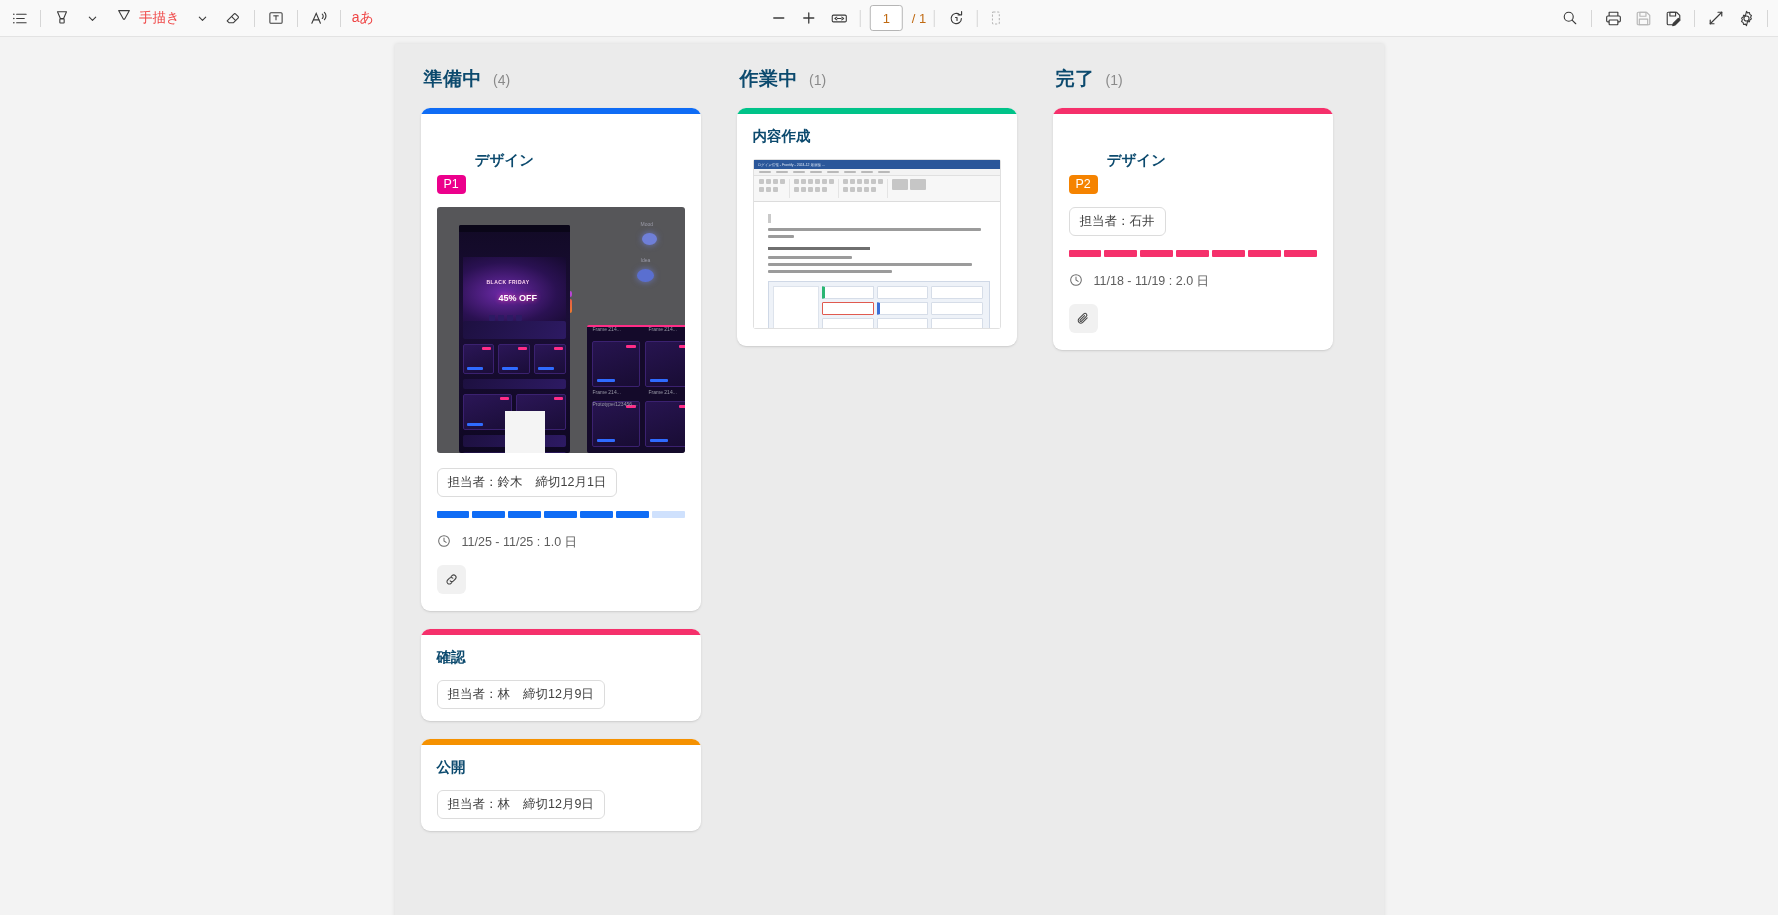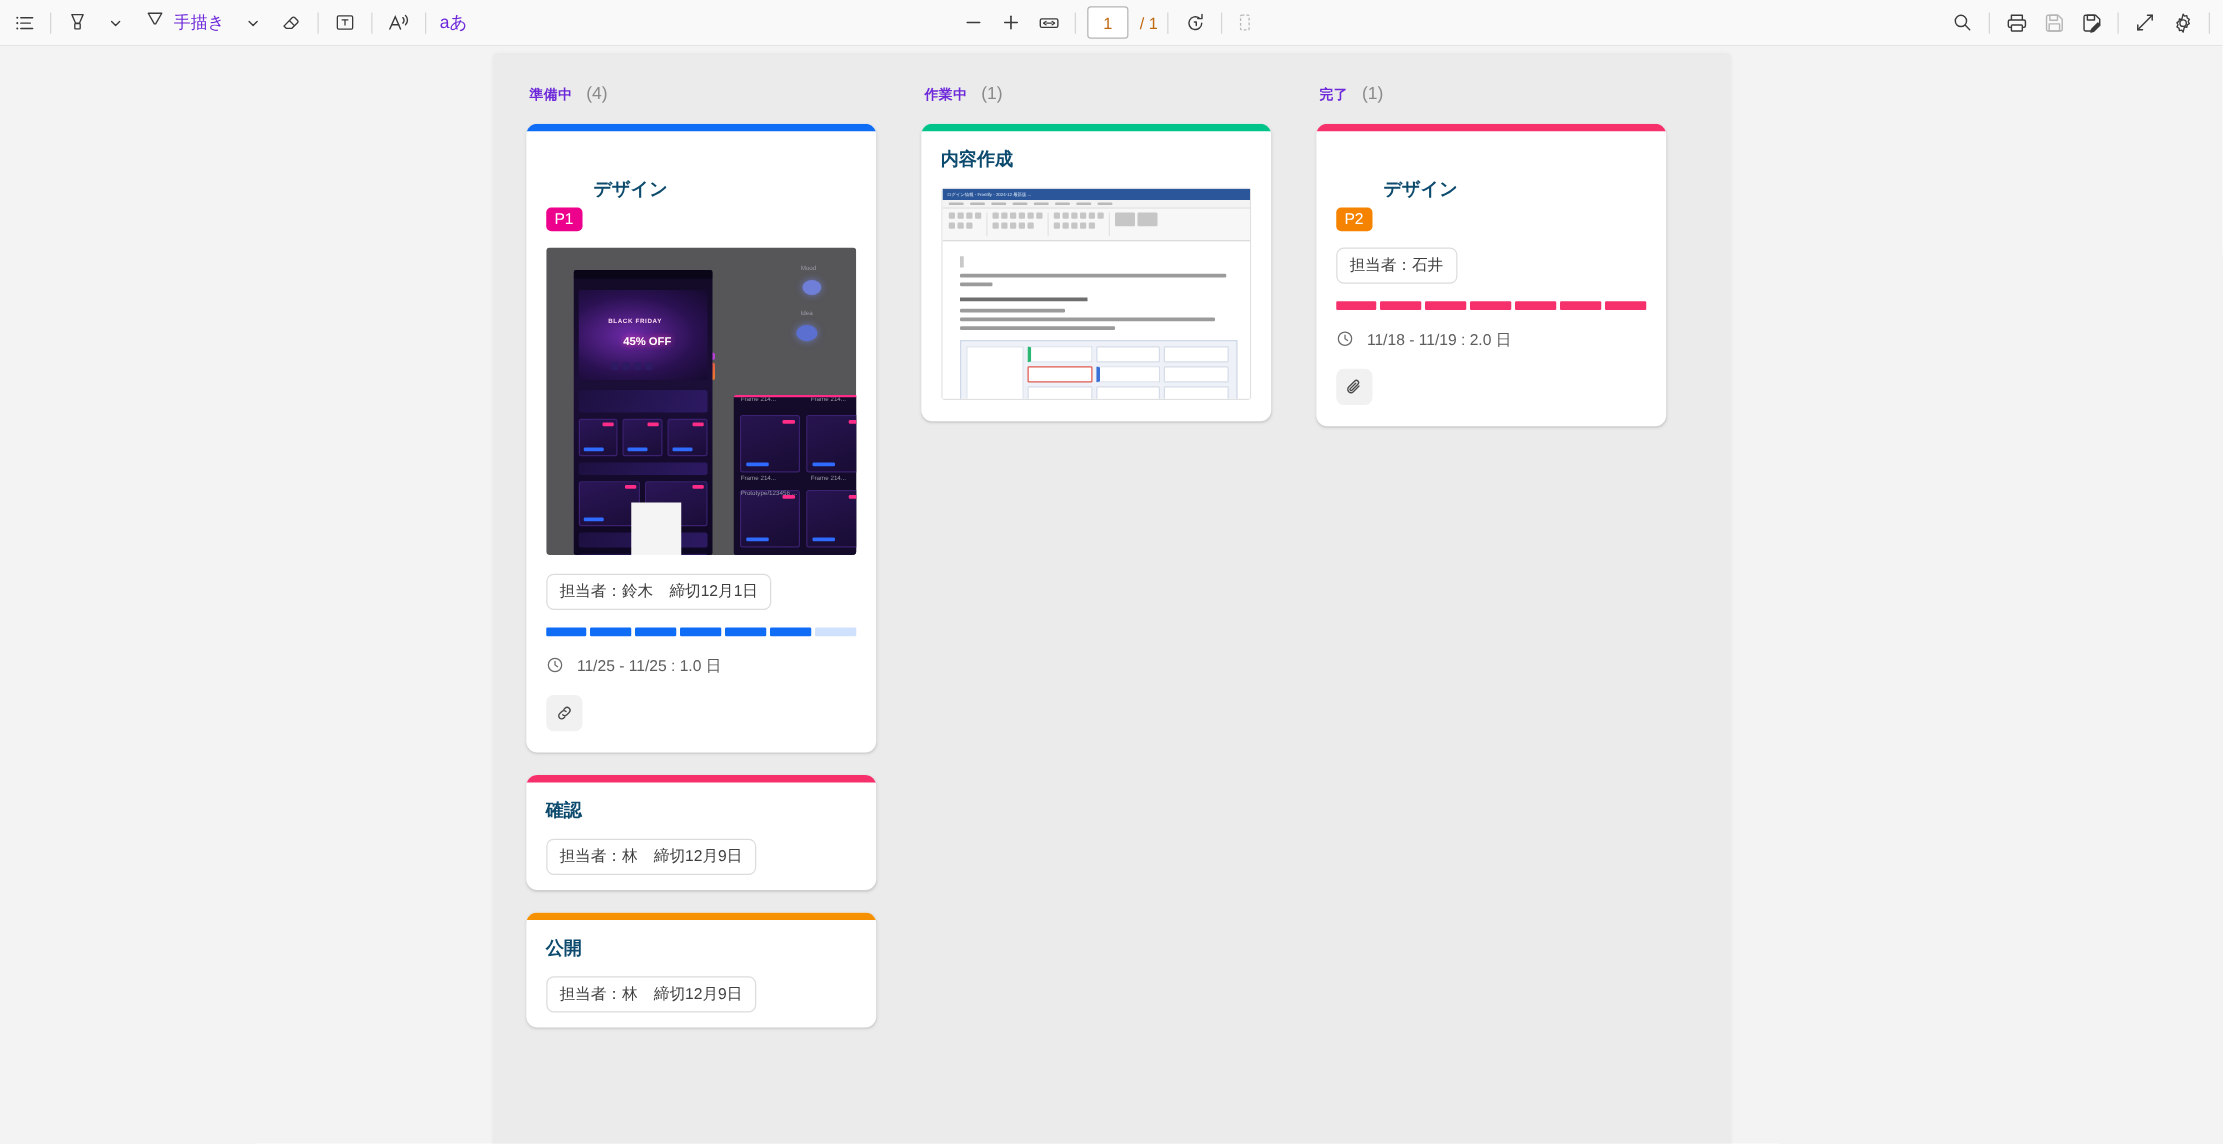--- a/index.html
+++ b/index.html
@@ -22,21 +22,21 @@
   }
   .tb-right {
     position: absolute; right: 4px; display: flex; align-items: center;
   }
   .tb-btn {
     height: 30px; min-width: 30px; border-radius: 4px;
     display: flex; align-items: center; justify-content: center;
     color: #3b3b3b; cursor: default; padding: 0 5px;
   }
   .tb-btn.wide { padding: 0 8px; gap: 6px; }
-  .tb-label { font-size: 13.5px; color: #6d28d9; white-space: nowrap; }
+  .tb-label { font-size: 13.5px; color: #ef4444; white-space: nowrap; }
   .tb-sep { width: 1px; height: 17px; background: #d6d6d6; margin: 0 6px; }
   .chev { width: 16px; height: 16px; display:flex; align-items:center; justify-content:center;}
   .dim { opacity: .35; }
   .zoom-page-box {
     width: 33px; height: 26px; border: 1px solid #b5b5b5; border-radius: 3px;
     background: #fff; display: flex; align-items: center; justify-content: center;
     font-size: 13px; color: #c06a12; margin: 0 3px;
   }
   .page-total { font-size: 13px; color: #c06a12; margin-left: 6px; margin-right: 2px; }
 
@@ -53,21 +53,21 @@
     margin-top: 7px;
   }
 
   
   .board { display: flex; gap: 36px; }
   .column { width: 280px; flex: 0 0 280px; }
   .col-head {
     display: flex; align-items: baseline; gap: 11px;
     margin: 0 0 16px 3px;
   }
-  .col-title { font-size: 11px; font-weight: 700; color: #6d28d9; letter-spacing: .5px; }
+  .col-title { font-size: 19px; font-weight: 700; color: #0c4a6e; letter-spacing: .5px; }
   .col-count { font-size: 14px; color: #8a8a8a; }
 
   .card {
     background: #ffffff; border-radius: 9px;
     margin-bottom: 18px; overflow: hidden;
     box-shadow: 0 1px 3px rgba(0,0,0,.09), 0 1px 1px rgba(0,0,0,.05);
   }
   .card-stripe { height: 6px; width: 100%; }
   .card-body { padding: 13px 16px 17px 16px; }
 
@@ -102,21 +102,21 @@
   }
 
   
   .design-thumb { background: #565659; height: 246px; position: relative; }
   .dt-phone {
     position: absolute; left: 22px; top: 18px; width: 111px; bottom: 0;
     background: linear-gradient(180deg,#120a26 0%,#1b0e37 40%,#0e0722 100%);
     border-radius: 2px; overflow: hidden;
   }
   .dt-hero {
-    position:absolute; left:4px; top:16px; right:4px; height:72px;
+    position:absolute; left:4px; top:32px; right:4px; height:72px;
     background: radial-gradient(ellipse at 40% 50%, #6d2aa8 0%, #2a1152 60%, #150a2e 100%);
   }
   .dt-off { position:absolute; left:36px; top:36px; font-size:9px; font-weight:700;
             color:#fff; text-shadow:0 0 5px #ff3ea5; }
   .dt-bf { position:absolute; left:24px; top:22px; font-size:5px; font-weight:700;
            color:#ffd6f2; letter-spacing:.5px;}
   .dt-grid { position:absolute; left:4px; right:4px; top:96px; display:flex; flex-direction:column; gap:5px;}
   .dt-row { display:flex; gap:4px; }
   .dt-tile { flex:1; height:30px; background:linear-gradient(160deg,#2b1657,#1a0d38); border-radius:2px;
              border:1px solid #3b2170; position:relative;}

